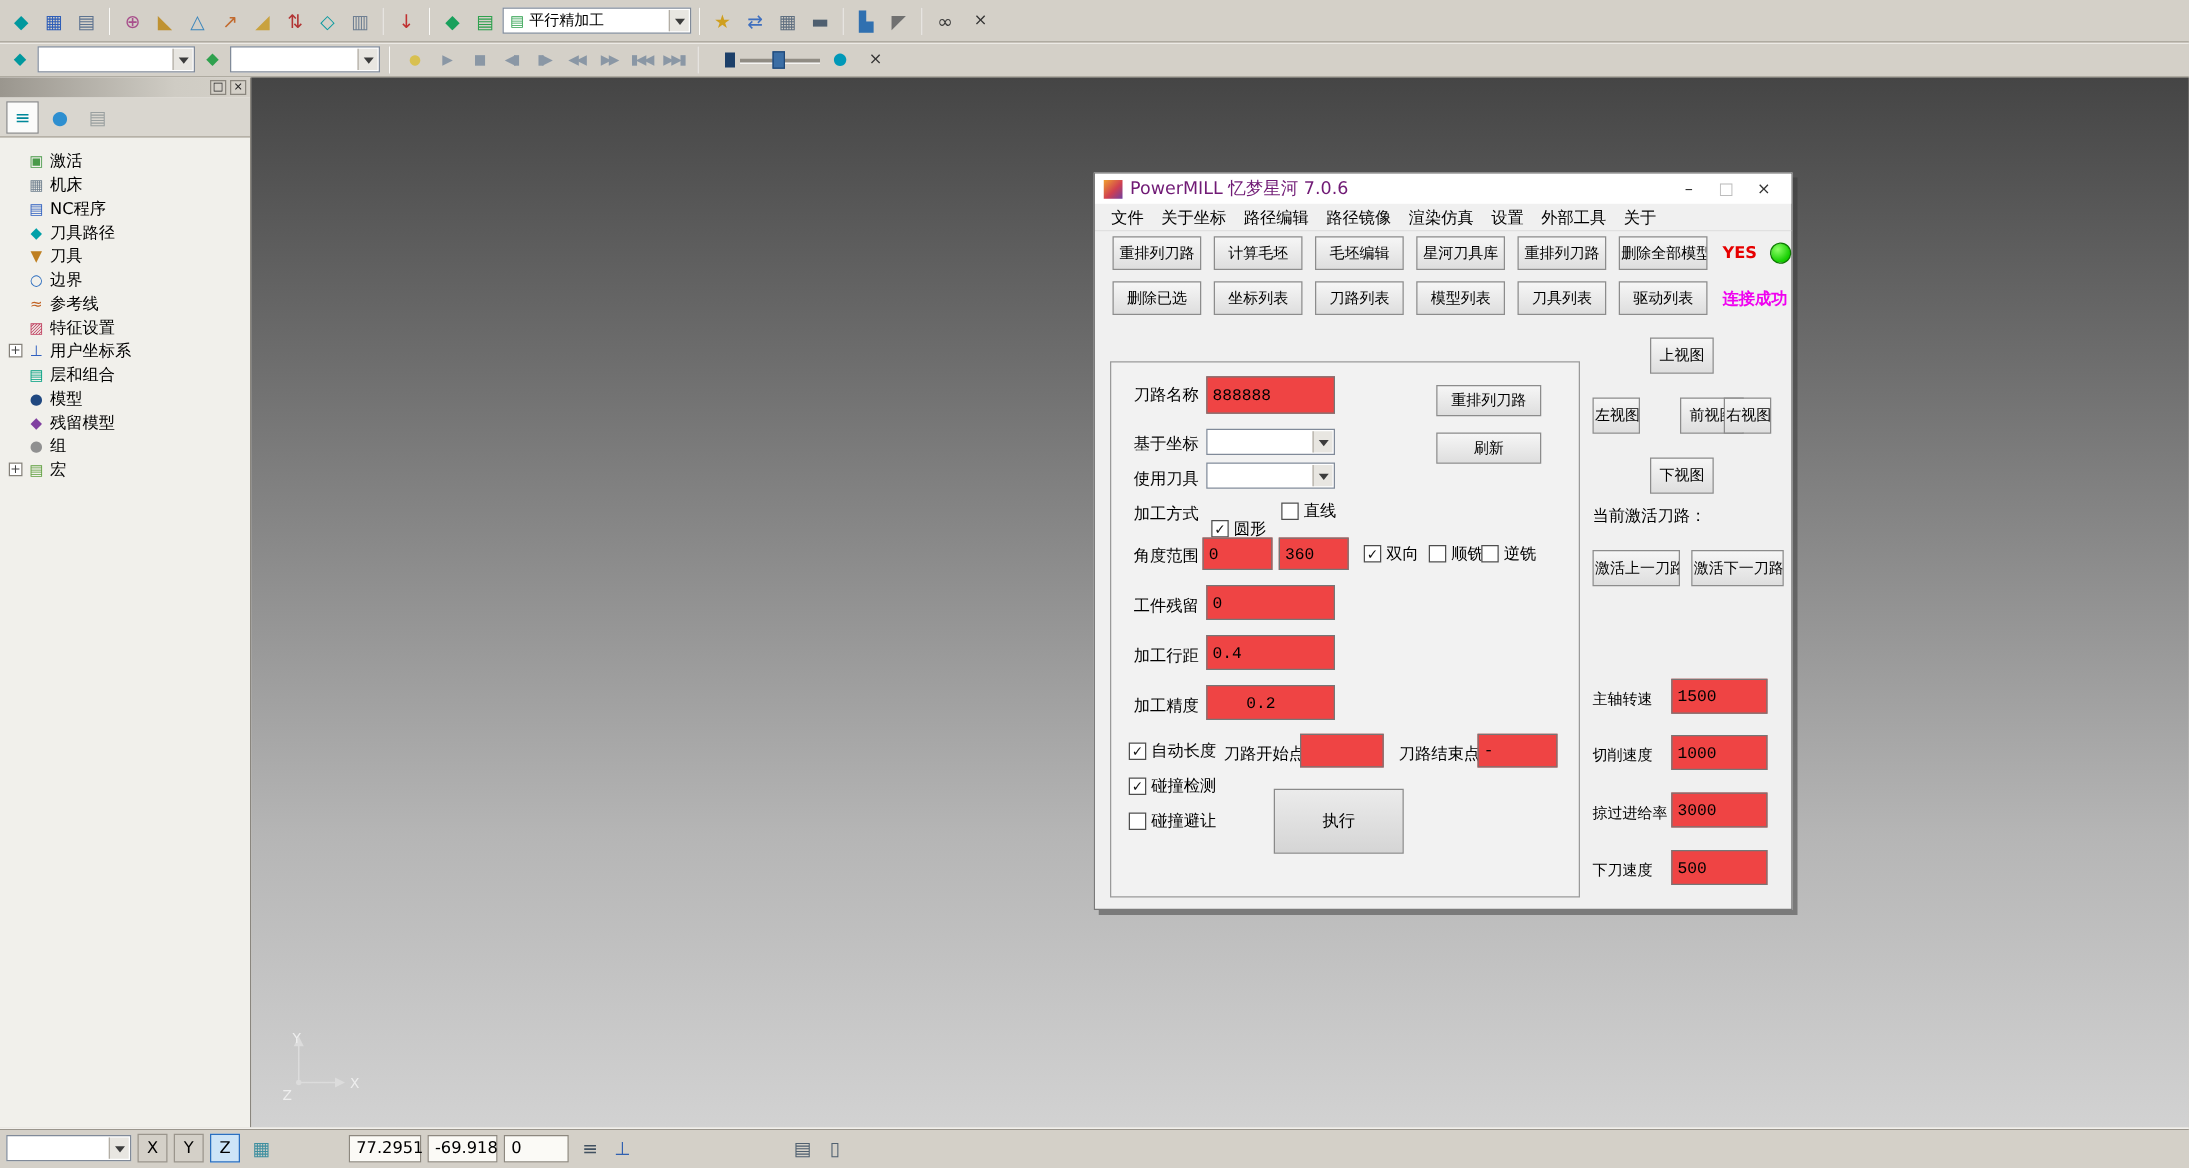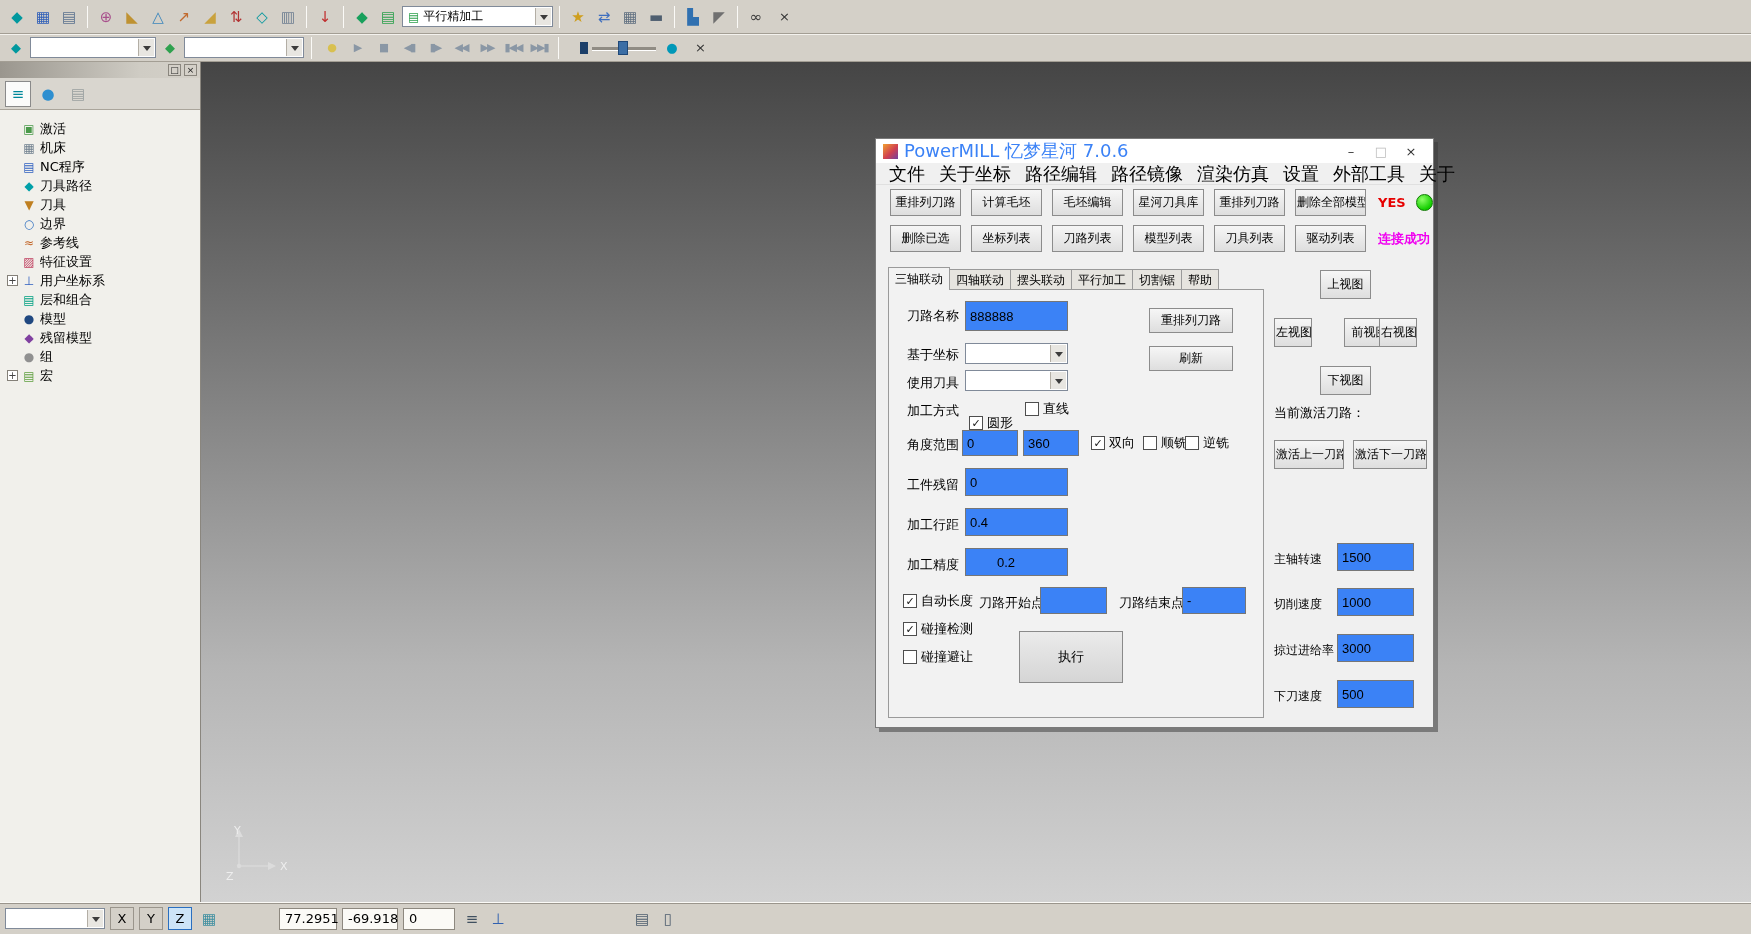--- a/index.html
+++ b/index.html
@@ -64,45 +64,45 @@
   .coordbox { height:22px; min-width:52px; background:#fbfaf6; border:1px solid #8d887f; font-size:13px;
               display:inline-flex; align-items:center; padding:0 5px; }
   .spacer { display:inline-block; }
 
   
   .dlg { position:absolute; left:875px; top:138px; width:559px; height:590px; background:#f0f0f0;
          border:1px solid #7a7a7a; box-shadow:4px 4px 0 rgba(55,55,55,.5); }
   .dlg-title { height:24px; background:#fff; display:flex; align-items:center; gap:6px; padding:0 7px; }
   .dlg-appicon { width:15px; height:15px; flex:none;
                  background:linear-gradient(135deg,#f0a030 0%,#d04050 55%,#7040a0 100%); }
-  .dlg-titletext { color:#3b82f6; font-size:18px; white-space:nowrap; }
+  .dlg-titletext { color:#701a75; font-size:14px; white-space:nowrap; }
   .dlg-winbtns { margin-left:auto; display:flex; gap:16px; padding-right:8px; }
   .wbtn { font-size:13px; color:#333; width:14px; text-align:center; cursor:default; }
   .wbtn.dim { color:#bcbcbc; }
   .dlg-menu { height:22px; display:flex; align-items:center; padding:0 6px; border-bottom:1px solid #e0e0e0; }
-  .mitem { padding:0 7px; font-size:18px; cursor:default; white-space:nowrap; }
+  .mitem { padding:0 7px; font-size:13px; cursor:default; white-space:nowrap; }
   .dlg-body { position:absolute; left:0; top:46px; width:557px; height:542px; }
 
   .btnrow { position:absolute; left:14px; display:flex; gap:10px; align-items:center; }
   .dbtn { height:27px; width:71px; background:linear-gradient(#f6f6f6,#dedede); border:1px solid #8c8c8c;
           font-size:12px; font-family:inherit; white-space:nowrap; overflow:hidden; padding:0 1px; cursor:default; }
   .yes { color:#e60000; font-weight:bold; font-size:13px; margin-left:2px; }
   .led { width:17px; height:17px; border-radius:50%; flex:none;
          background:radial-gradient(circle at 35% 30%,#8cff66,#14ce00 70%); border:1px solid #0d7a00; }
   .conn { color:#f000f0; font-weight:bold; font-size:13px; margin-left:2px; white-space:nowrap; }
 
   .tabstrip { position:absolute; left:12px; top:84px; display:flex; z-index:3; }
   .tab { height:20px; line-height:20px; padding:0 6px; font-size:12px; border:1px solid #9a9a9a; border-bottom:none;
          background:#e6e4df; margin-right:-1px; cursor:default; white-space:nowrap; }
   .tab.selected { background:#f2f2f2; height:23px; margin-top:-2px; line-height:23px; z-index:4; position:relative; }
   .tabpanel { position:absolute; left:12px; top:104px; width:376px; height:429px; background:#f2f2f2;
               border:1px solid #9a9a9a; z-index:2; }
 
   .flabel { position:absolute; font-size:13px; white-space:nowrap; }
-  .finput { position:absolute; border:1px solid #767676; background:#3b82f6; font-size:13px; font-family:Liberation Sans, sans-serif; padding:0 4px; }
+  .finput { position:absolute; border:1px solid #767676; background:#ef4444; font-size:13px; font-family:Liberation Mono, monospace; padding:0 4px; }
   .fcombo { position:absolute; }
   .ckb { position:absolute; display:flex; align-items:center; gap:4px; font-size:13px; cursor:default; white-space:nowrap; }
   .box { width:14px; height:14px; background:#fff; border:1px solid #4e4e4e; display:inline-flex; flex:none;
          align-items:center; justify-content:center; font-size:11px; color:#111; }
   .box.checked::after { content:"✓"; }
   .exec { position:absolute; background:linear-gradient(#ebebeb,#d5d5d5); border:1px solid #8a8a8a;
           font-size:13px; font-family:inherit; cursor:default; }
   .vbtn { position:absolute; background:linear-gradient(#f6f6f6,#dedede); border:1px solid #8c8c8c;
           font-size:12px; font-family:inherit; white-space:nowrap; overflow:hidden; padding:0 1px; cursor:default; }
   .rlabel { position:absolute; font-size:12px; white-space:nowrap; }
@@ -418,28 +418,20 @@
     <div class="btnrow" style="top:40px">
       <button class="dbtn">删除已选</button>
       <button class="dbtn">坐标列表</button>
       <button class="dbtn">刀路列表</button>
       <button class="dbtn">模型列表</button>
       <button class="dbtn">刀具列表</button>
       <button class="dbtn">驱动列表</button>
       <span class="conn">连接成功</span>
     </div>
 
-    <div class="tabstrip">
-      <span class="tab selected">三轴联动</span>
-      <span class="tab">四轴联动</span>
-      <span class="tab">摆头联动</span>
-      <span class="tab">平行加工</span>
-      <span class="tab">切割锯</span>
-      <span class="tab">帮助</span>
-    </div>
 
     <div class="tabpanel">
       <span class="flabel" style="left:18px;top:17px">刀路名称</span>
       <input class="finput" style="left: 76px; top: 11px; width: 103px; height: 30px;" value="888888">
       <button class="vbtn" style="left:260px;top:18px;width:84px;height:25px">重排列刀路</button>
 
       <span class="flabel" style="left:18px;top:56px">基于坐标</span>
       <div class="combo fcombo" style="left:76px;top:53px;width:103px">
         <span class="cval"></span>
         <span class="arrow"></span>

